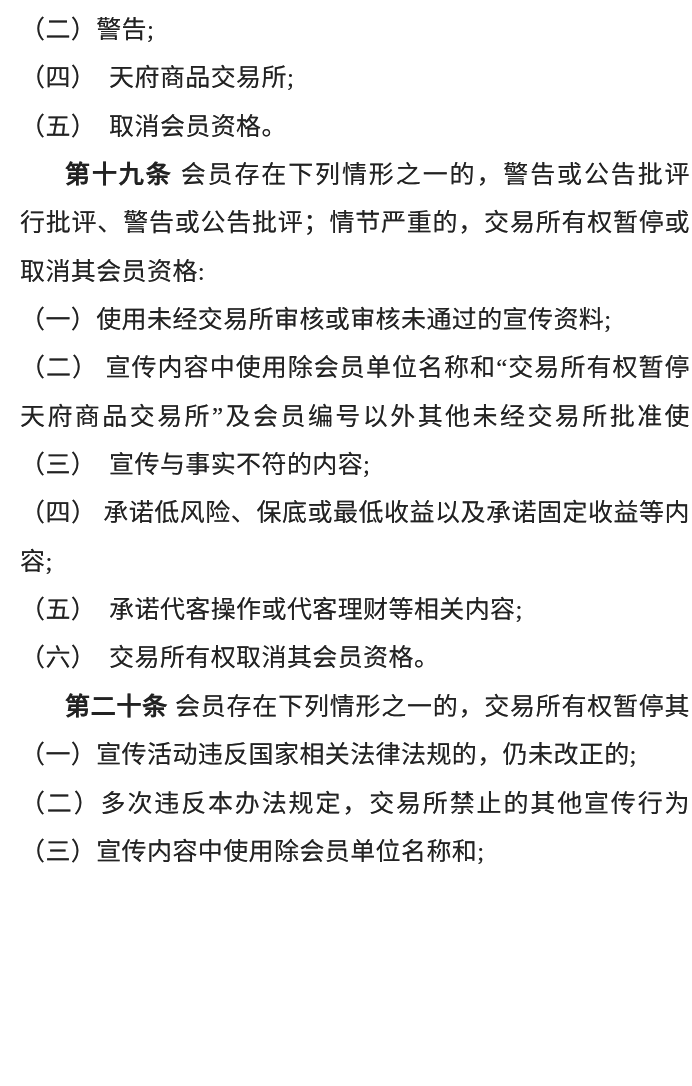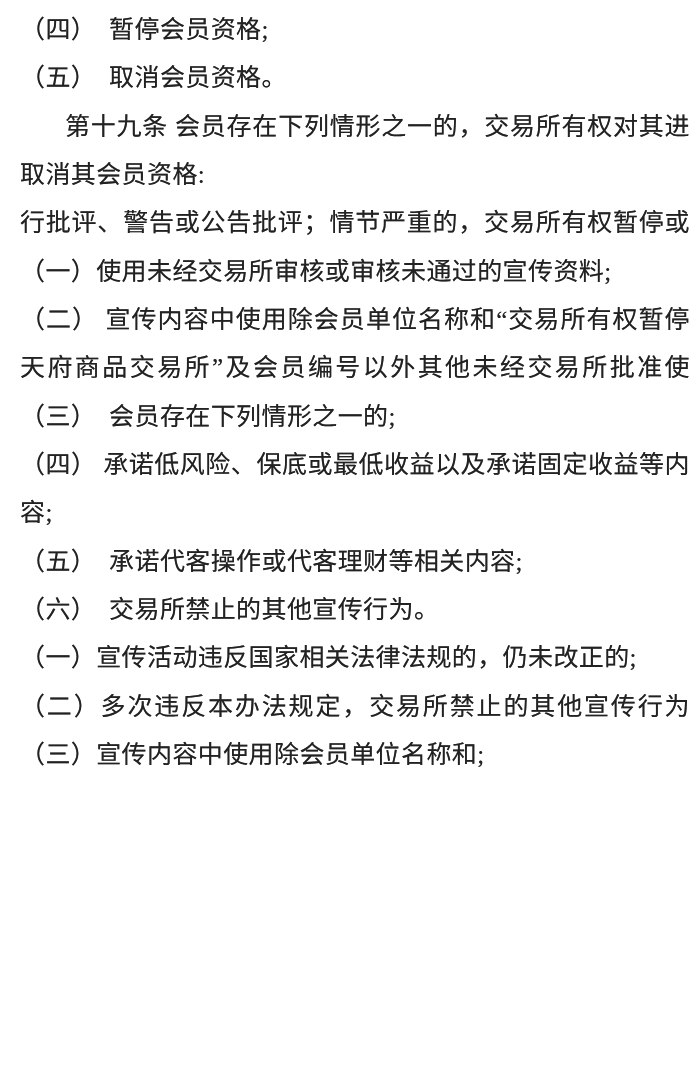--- a/index.html
+++ b/index.html
@@ -30,39 +30,41 @@
     text-align: left;
   }
   .line.justify {
     text-align: justify;
     text-align-last: justify;
   }
   .line.indent {
     text-indent: 45px;
   }
   .seg-bold {
-    font-weight: 400;
+    font-weight: 700;
   }
   .seg-reg {
     font-weight: 400;
   }
 </style>
 </head>
 <body style="background: rgb(255, 255, 255);">
 
 <div class="page" style="color: rgb(34, 34, 34);">
-    <div class="line"><span class="seg-reg">（四）　暂停会员资格;</span></div>
+    <div class="line"><span class="seg-reg">（二）警告;</span></div>
+    <div class="line"><span class="seg-reg">（四）　天府商品交易所;</span></div>
     <div class="line"><span class="seg-reg">（五）　取消会员资格。</span></div>
-    <div class="line justify indent"><span class="seg-bold">第十九条</span><span class="seg-reg"> 会员存在下列情形之一的，交易所有权对其进</span></div>
+    <div class="line justify indent"><span class="seg-bold">第十九条</span><span class="seg-reg"> 会员存在下列情形之一的，警告或公告批评</span></div>
+    <div class="line justify"><span class="seg-reg">行批评、警告或公告批评；情节严重的，交易所有权暂停或</span></div>
     <div class="line"><span class="seg-reg">取消其会员资格:</span></div>
-    <div class="line justify"><span class="seg-reg">行批评、警告或公告批评；情节严重的，交易所有权暂停或</span></div>
     <div class="line"><span class="seg-reg">（一）使用未经交易所审核或审核未通过的宣传资料;</span></div>
     <div class="line justify"><span class="seg-reg">（二） 宣传内容中使用除会员单位名称和“交易所有权暂停或</span></div>
     <div class="line justify"><span class="seg-reg">天府商品交易所”及会员编号以外其他未经交易所批准使</span></div>
-    <div class="line"><span class="seg-reg">（三）　会员存在下列情形之一的;</span></div>
+    <div class="line"><span class="seg-reg">（三）　宣传与事实不符的内容;</span></div>
     <div class="line justify"><span class="seg-reg">（四） 承诺低风险、保底或最低收益以及承诺固定收益等内</span></div>
     <div class="line"><span class="seg-reg">容;</span></div>
     <div class="line"><span class="seg-reg">（五）　承诺代客操作或代客理财等相关内容;</span></div>
-    <div class="line"><span class="seg-reg">（六）　交易所禁止的其他宣传行为。</span></div>
+    <div class="line"><span class="seg-reg">（六）　交易所有权取消其会员资格。</span></div>
+    <div class="line justify indent"><span class="seg-bold">第二十条</span><span class="seg-reg"> 会员存在下列情形之一的，交易所有权暂停其</span></div>
     <div class="line"><span class="seg-reg">（一）宣传活动违反国家相关法律法规的，仍未改正的;</span></div>
     <div class="line justify"><span class="seg-reg">（二）多次违反本办法规定，交易所禁止的其他宣传行为</span></div>
     <div class="line"><span class="seg-reg">（三）宣传内容中使用除会员单位名称和;</span></div>
   </div>
 
 </body></html>

